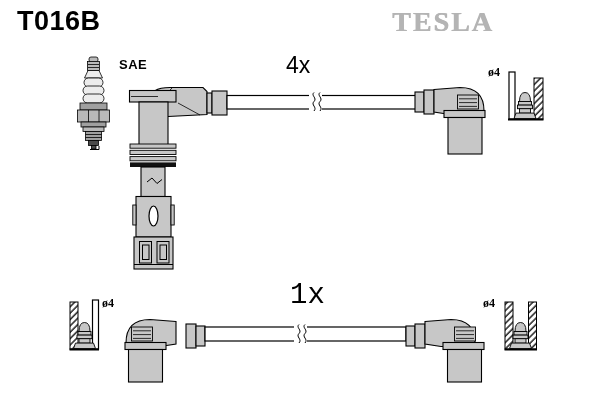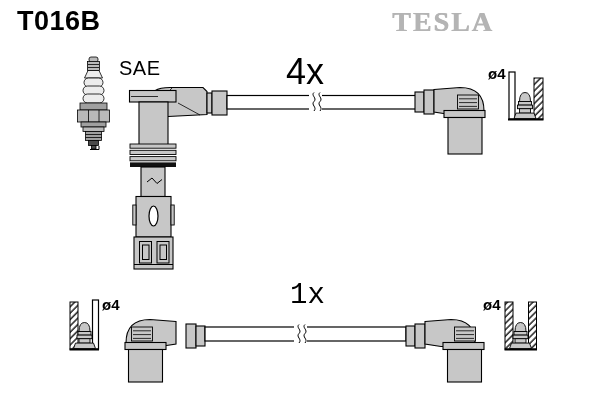--- a/index.html
+++ b/index.html
@@ -10,24 +10,24 @@
   body{background:var(--background);width:600px;height:400px;overflow:hidden;}
   .canvas{position:relative;width:600px;height:400px;background:var(--background);
           font-family:"Liberation Sans",sans-serif;}
   .canvas svg{position:absolute;left:0;top:0;}
   .lbl{position:absolute;color:#000;white-space:nowrap;line-height:1;}
   #partnum{left:17px;top:8px;font-size:27px;font-weight:bold;letter-spacing:.5px;}
   #desc{left:17px;top:36px;font-size:10px;letter-spacing:.2px;}
   #brand{left:392px;top:9px;font-family:"Liberation Serif",serif;font-weight:bold;
          font-size:28px;color:var(--brand);letter-spacing:2px;
          text-shadow:.6px 0 0 currentColor;transform:scaleY(.95);transform-origin:top left;}
-  #sae{left:119px;top:58px;font-size:20px;font-weight:normal;letter-spacing:.5px;}
-  #qty-top{left:286px;top:54px;font-size:36px;}
+  #sae{left:119px;top:58px;font-size:13px;font-weight:bold;letter-spacing:.5px;}
+  #qty-top{left:286px;top:54px;font-size:23px;}
   #qty-bottom{left:290px;top:281px;font-size:29px;font-family:Liberation Mono, monospace;}
-  .dia{font-family:Liberation Sans, sans-serif;font-weight:bold;font-size:15px;}
+  .dia{font-family:Liberation Serif, serif;font-weight:bold;font-size:12px;}
   #dia-tr{left:488px;top:66px;}
   #dia-bl{left:102px;top:297px;}
   #dia-br{left:483px;top:297px;}
   
   .b{fill:var(--boot_fill);stroke:var(--line);stroke-width:1.1;}
   .t{stroke-width:.9;}
   .w{fill:var(--cable_fill);stroke:var(--line);stroke-width:1.2;}
   .l{fill:none;stroke:var(--line);stroke-width:1;}
   .thin{stroke-width:.8;}
   .lw2{stroke-width:2;}

